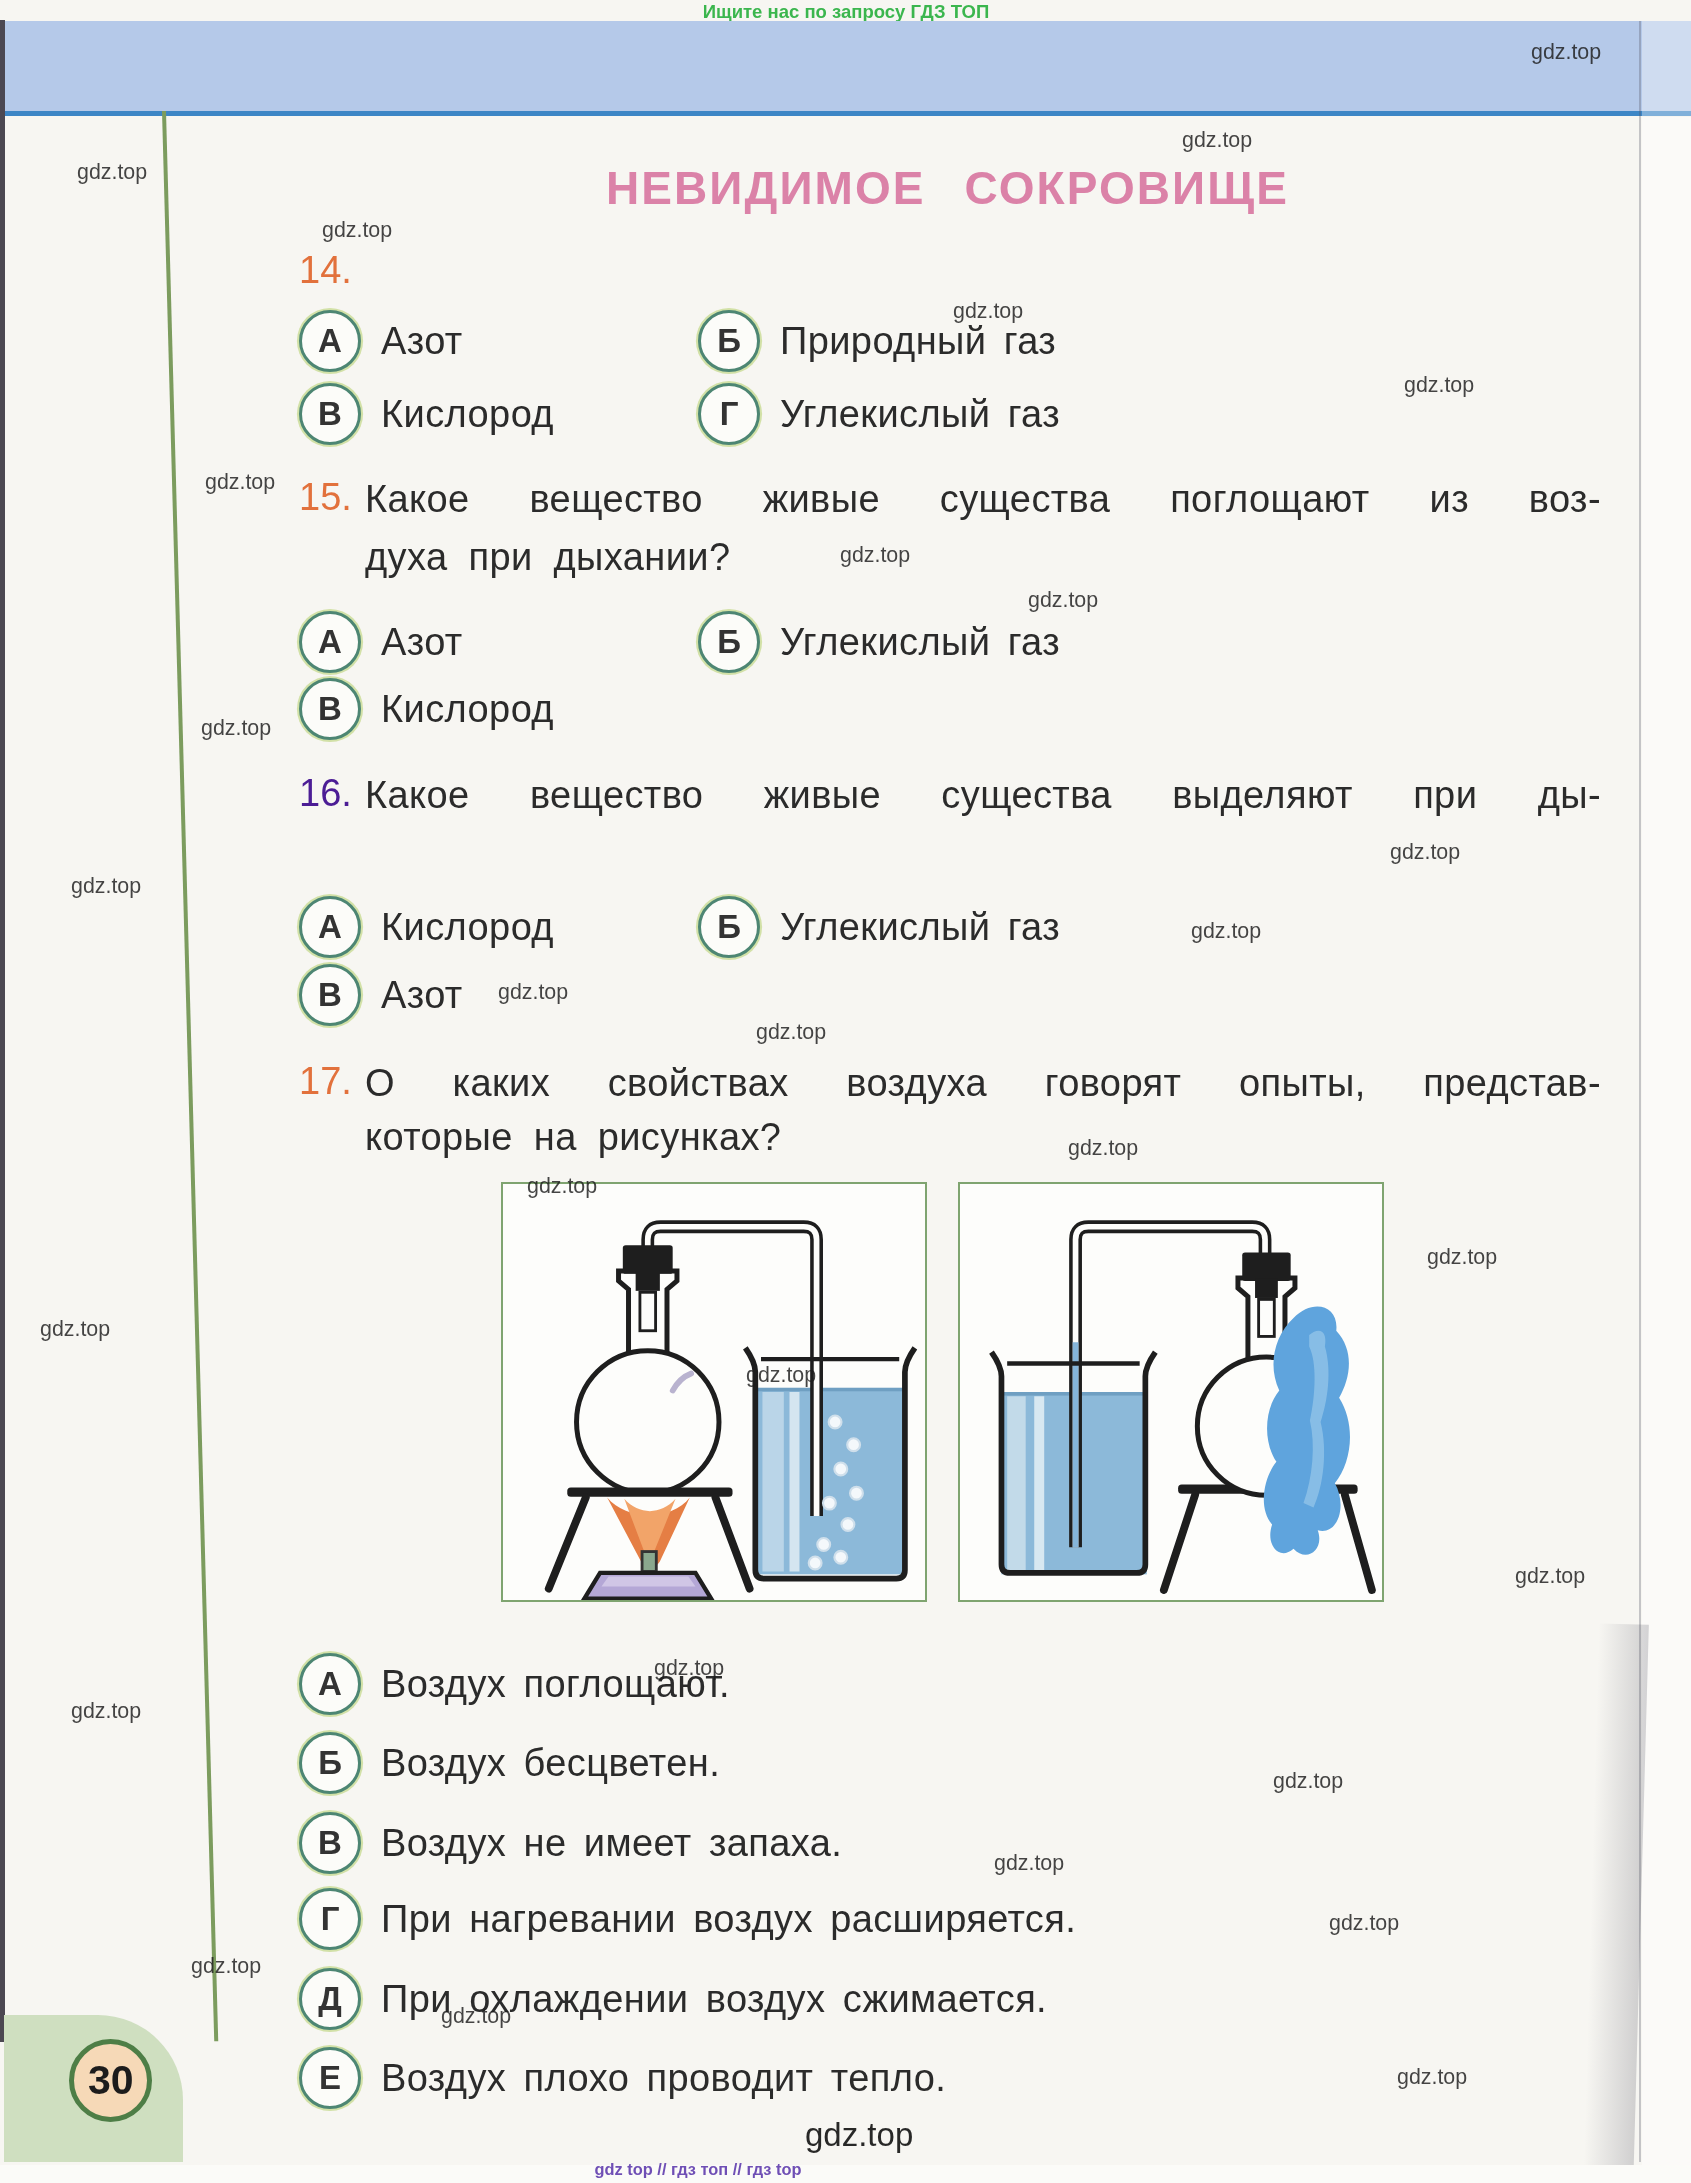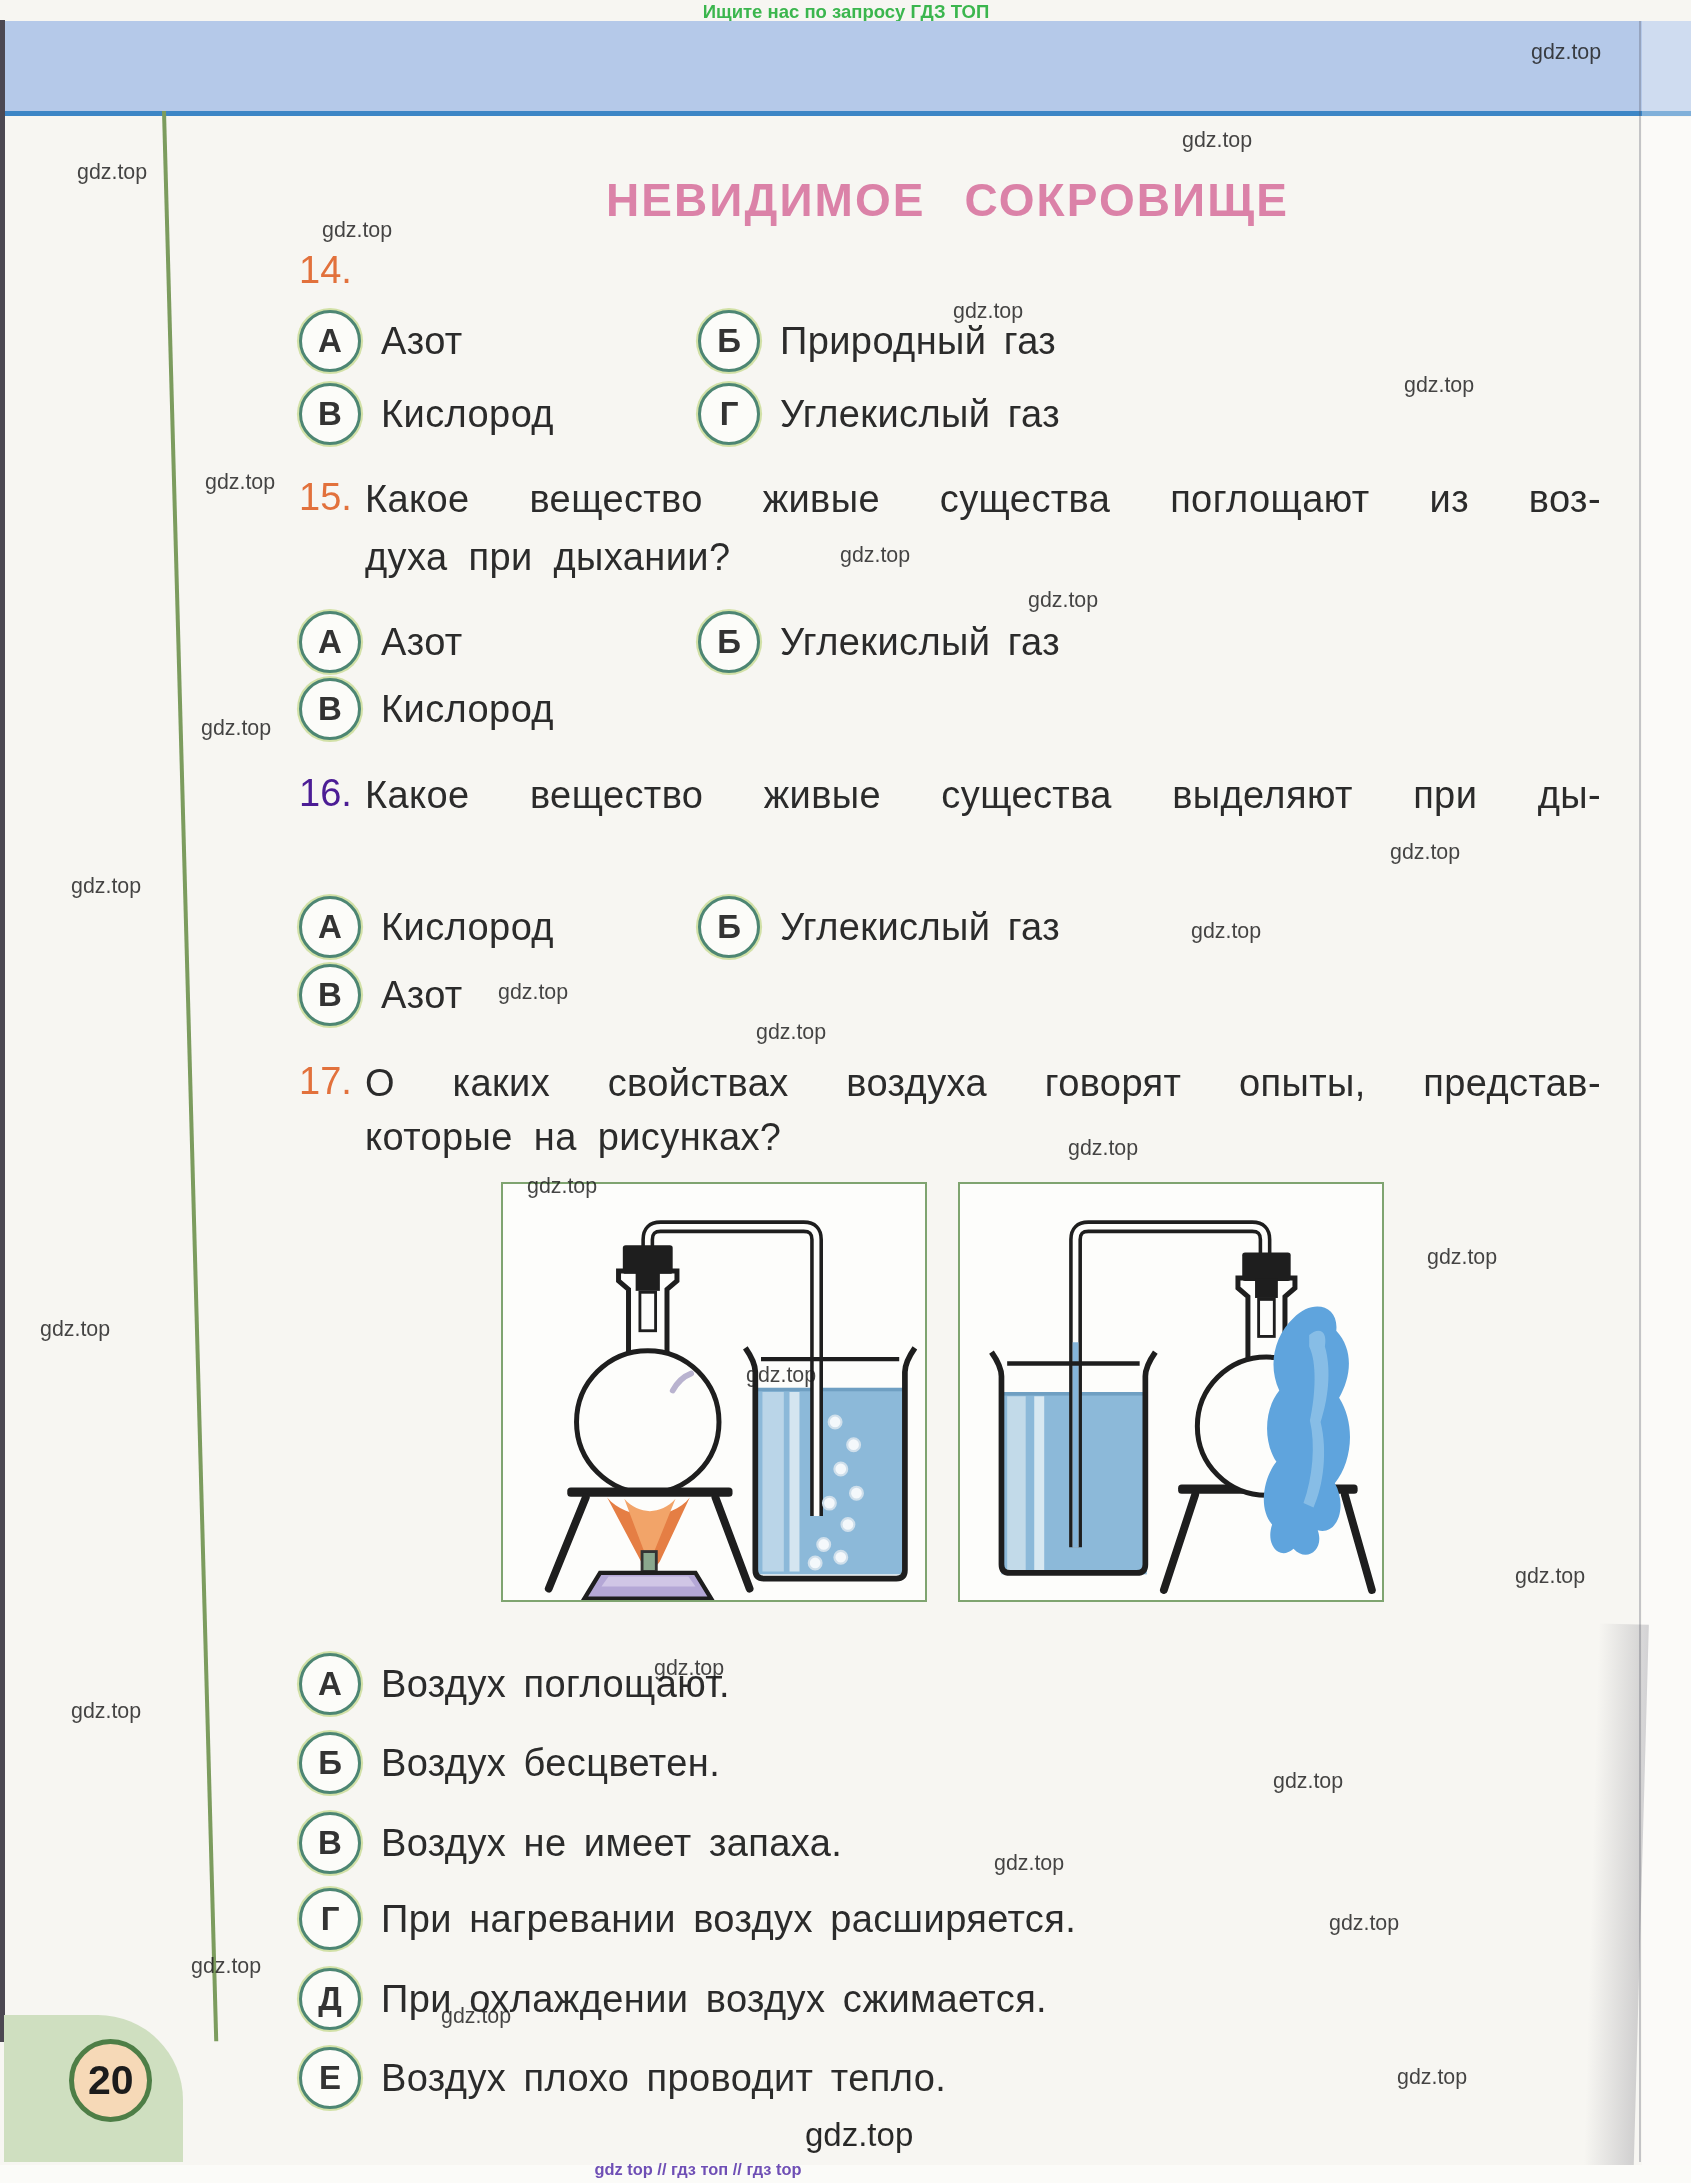--- a/index.html
+++ b/index.html
@@ -56,21 +56,21 @@
   <div class="band-light"></div>
   <span class="wm" style="left:1531px;top:40px;">gdz.top</span>
 
   <div class="left-edge"></div>
   <div class="green-line"></div>
   <div class="crease"></div>
   <div class="crease-right"></div>
   <div class="fold-shadow"></div>
   <div class="bottom-strip"></div>
 
-  <h1 class="title" style="color:#db82a8;margin-top:12px;">НЕВИДИМОЕ СОКРОВИЩЕ</h1>
+  <h1 class="title" style="color:#db82a8;">НЕВИДИМОЕ СОКРОВИЩЕ</h1>
 
   <span class="q-num" style="left:299px;top:249px;color:#e2713c;">14.</span>
 
   <div class="opt" style="left:299px;top:310px;">
     <span class="opt-circle">А</span>
     <span class="opt-label">Азот</span>
   </div>
   <div class="opt" style="left:698px;top:310px;">
     <span class="opt-circle">Б</span>
     <span class="opt-label">Природный газ</span>
@@ -242,21 +242,21 @@
   <div class="opt" style="left:299px;top:1968px;">
     <span class="opt-circle">Д</span>
     <span class="opt-label">При охлаждении воздух сжимается.</span>
   </div>
   <div class="opt" style="left:299px;top:2047px;">
     <span class="opt-circle">Е</span>
     <span class="opt-label">Воздух плохо проводит тепло.</span>
   </div>
 
   <div class="tab">
-    <div class="tab-circle">20</div>
+    <div class="tab-circle">30</div>
   </div>
 
   <span class="wm" style="left:77px;top:160px;">gdz.top</span>
   <span class="wm" style="left:322px;top:218px;">gdz.top</span>
   <span class="wm" style="left:1182px;top:128px;">gdz.top</span>
   <span class="wm" style="left:953px;top:299px;">gdz.top</span>
   <span class="wm" style="left:1404px;top:373px;">gdz.top</span>
   <span class="wm" style="left:205px;top:470px;">gdz.top</span>
   <span class="wm" style="left:840px;top:543px;">gdz.top</span>
   <span class="wm" style="left:1028px;top:588px;">gdz.top</span>

